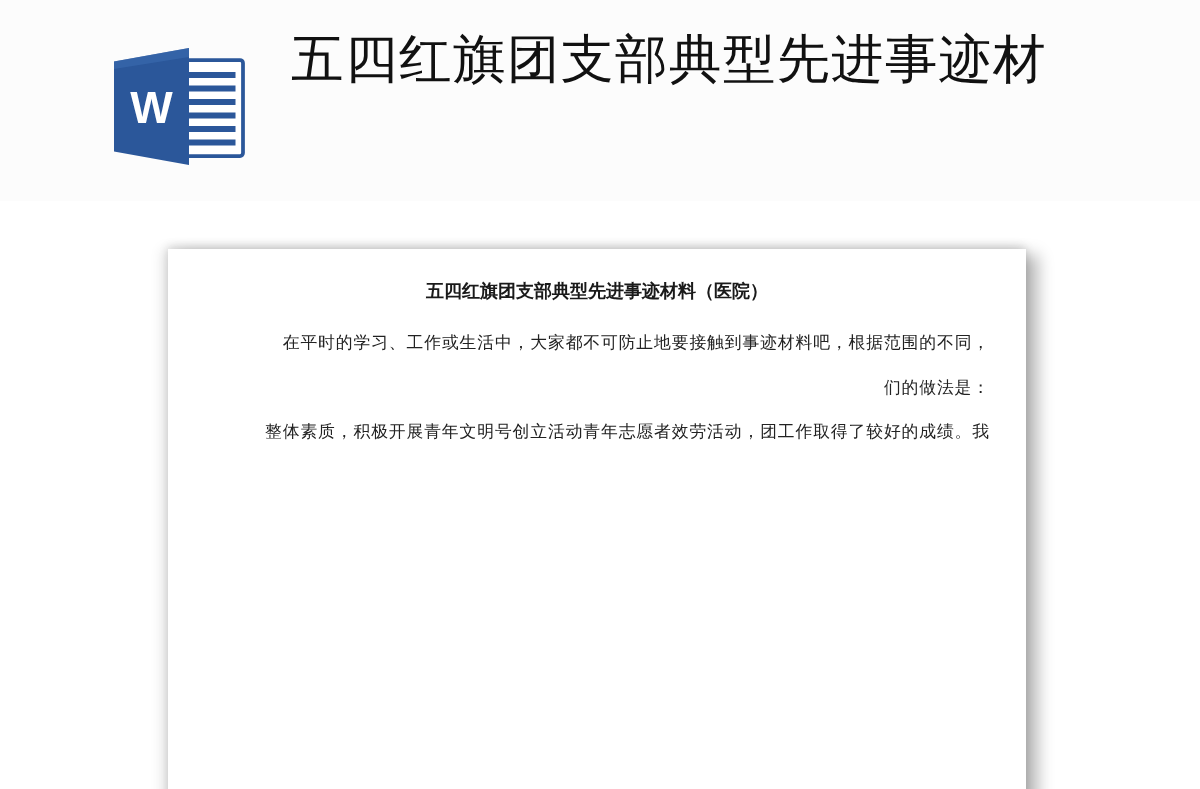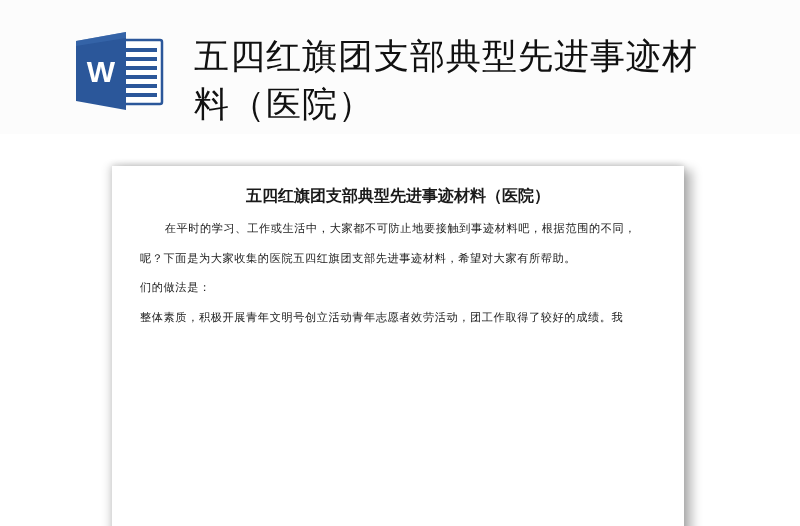--- a/index.html
+++ b/index.html
@@ -10,40 +10,40 @@
     font-family: "DejaVu Sans", sans-serif;
   }
   .header {
     position: absolute; left: 0; top: 0; width: 800px; height: 134px;
     background: #fcfcfc;
   }
   .word-icon {
     position: absolute; left: 74px; top: 32px; width: 90px; height: 78px;
   }
   .doc-title {
-    position: absolute; left: 194px; top: 32px; width: 520px;
+    position: absolute; left: 194px; top: 16px; width: 520px;
     font-family: "DejaVu Sans", sans-serif;
     font-size: 35px; line-height: 48px; color: #111111;
     letter-spacing: 1px; font-weight: 500;
   }
   .page {
     position: absolute; left: 112px; top: 166px; width: 572px; height: 380px;
     background: #ffffff;
     box-shadow: 0 -2px 6px rgba(0,0,0,0.12), 8px 4px 10px rgba(0,0,0,0.28), -4px 0 8px rgba(0,0,0,0.10);
   }
   .page-title {
     position: absolute; left: 0; top: 20px; width: 100%;
     text-align: center; font-family: "DejaVu Serif", serif;
-    font-size: 16px; font-weight: bold; color: #1a1a1a;
+    font-size: 12px; font-weight: bold; color: #1a1a1a;
   }
   .page-body {
     position: absolute; left: 28px; top: 48px; width: 520px;
     font-family: "DejaVu Serif", serif;
     font-size: 11.2px; color: #222222;
-    line-height: 29.5px; letter-spacing: 0.6px;
+    line-height: 29.5px; letter-spacing: 0.6px; text-align: right;
   }
   .line { display: block; white-space: nowrap; overflow: hidden; }
 </style>
 </head>
 <body>
 
 <div class="header">
   <div class="word-icon">
     <svg width="90" height="78" viewBox="0 0 90 78">
 
@@ -56,29 +56,27 @@
       <rect x="52" y="52" width="31" height="4" fill="#2b579a"></rect>
       <rect x="52" y="61" width="31" height="4" fill="#2b579a"></rect>
 
       <polygon points="2,9 52,0 52,78 2,69" fill="#2b579a"></polygon>
       <polygon points="2,9 52,0 52,6 2,14" fill="#3a6ab0" opacity="0.6"></polygon>
       <text x="27" y="50" text-anchor="middle" font-family="Liberation Sans, sans-serif" font-weight="bold" font-size="30" fill="#ffffff">W</text>
     </svg>
   </div>
   <div class="doc-title">
     <div>五四红旗团支部典型先进事迹材</div>
-    <div>料（医院）</div>
   </div>
 </div>
 
 <div class="page">
   <div class="page-title">五四红旗团支部典型先进事迹材料（医院）</div>
   <div class="page-body">
     <div>
       <span class="line" style="padding-left:2.2em;">在平时的学习、工作或生活中，大家都不可防止地要接触到事迹材料吧，根据范围的不同，</span>
-      <span class="line">呢？下面是为大家收集的医院五四红旗团支部先进事迹材料，希望对大家有所帮助。</span>
     </div>
     <div>
       <span class="line">们的做法是：</span>
       <span class="line">整体素质，积极开展青年文明号创立活动青年志愿者效劳活动，团工作取得了较好的成绩。我</span>
     </div>
   </div>
 </div>
 
 </body></html>

